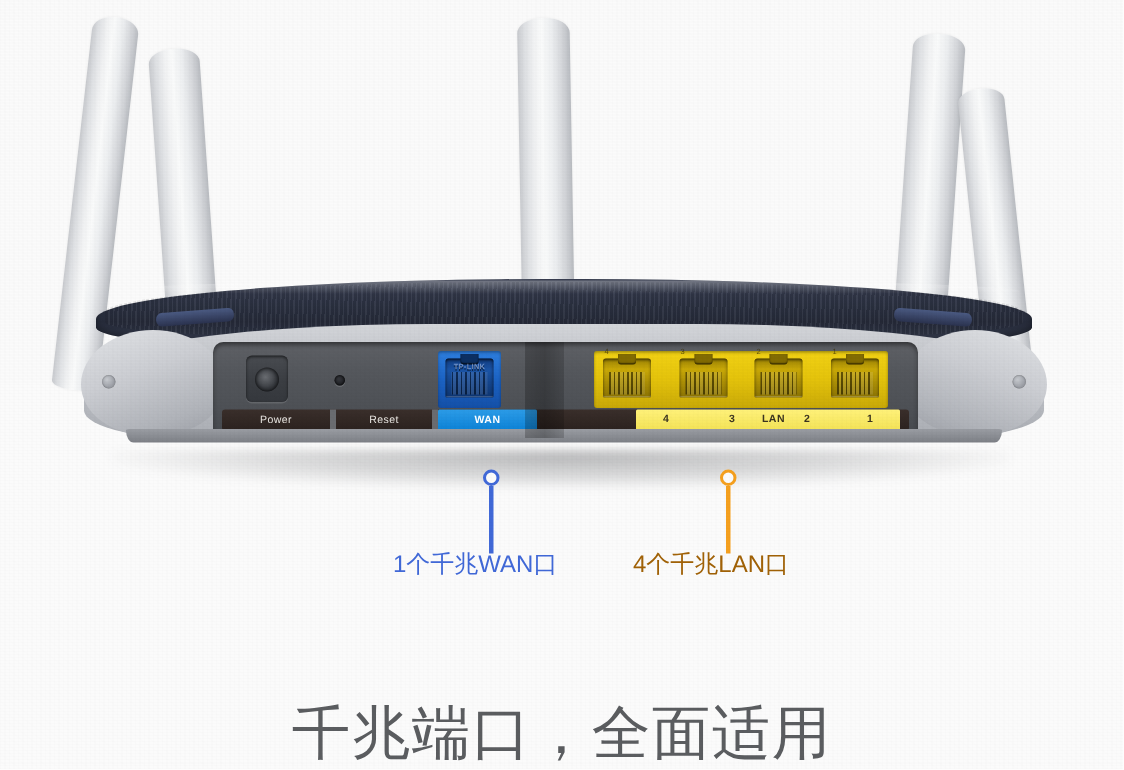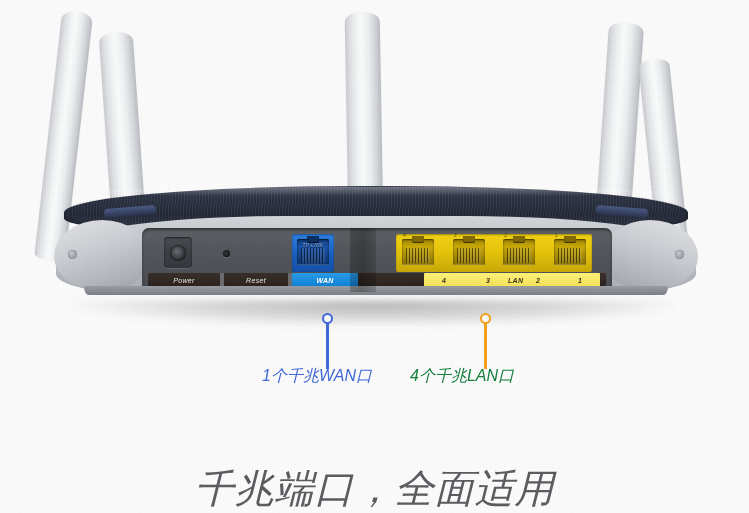--- a/index.html
+++ b/index.html
@@ -10,21 +10,20 @@
   body {
     font-family: "Liberation Sans", "DejaVu Sans", sans-serif;
   }
 
   #stage {
     position: relative;
     width: 749px;
     height: 513px;
     overflow: hidden;
     background: #fbfbfb;
-    font-style: italic;
   }
 
   
   #stage::before {
     content: "";
     position: absolute;
     inset: 0;
     pointer-events: none;
     z-index: 60;
     opacity: .5;
@@ -520,17 +519,17 @@
     <div class="line" style="height:45px;"></div>
   </div>
 
   <div class="callout" style="left:480px; top:313px; color:#f5a01e;">
     <div class="ring"></div>
     <div class="line" style="height:45px;"></div>
   </div>
 
   <div class="note" style="left:262px; top:366px; color:#4169d8;">1个千兆WAN口</div>
 
-  <div class="note" style="left:410px; top:366px; color:#15803d;">4个千兆LAN口</div>
+  <div class="note" style="left:422px; top:366px; color:#a16207;">4个千兆LAN口</div>
 
   <div id="caption">千兆端口，全面适用</div>
 
 </div>
 
 </body></html>

